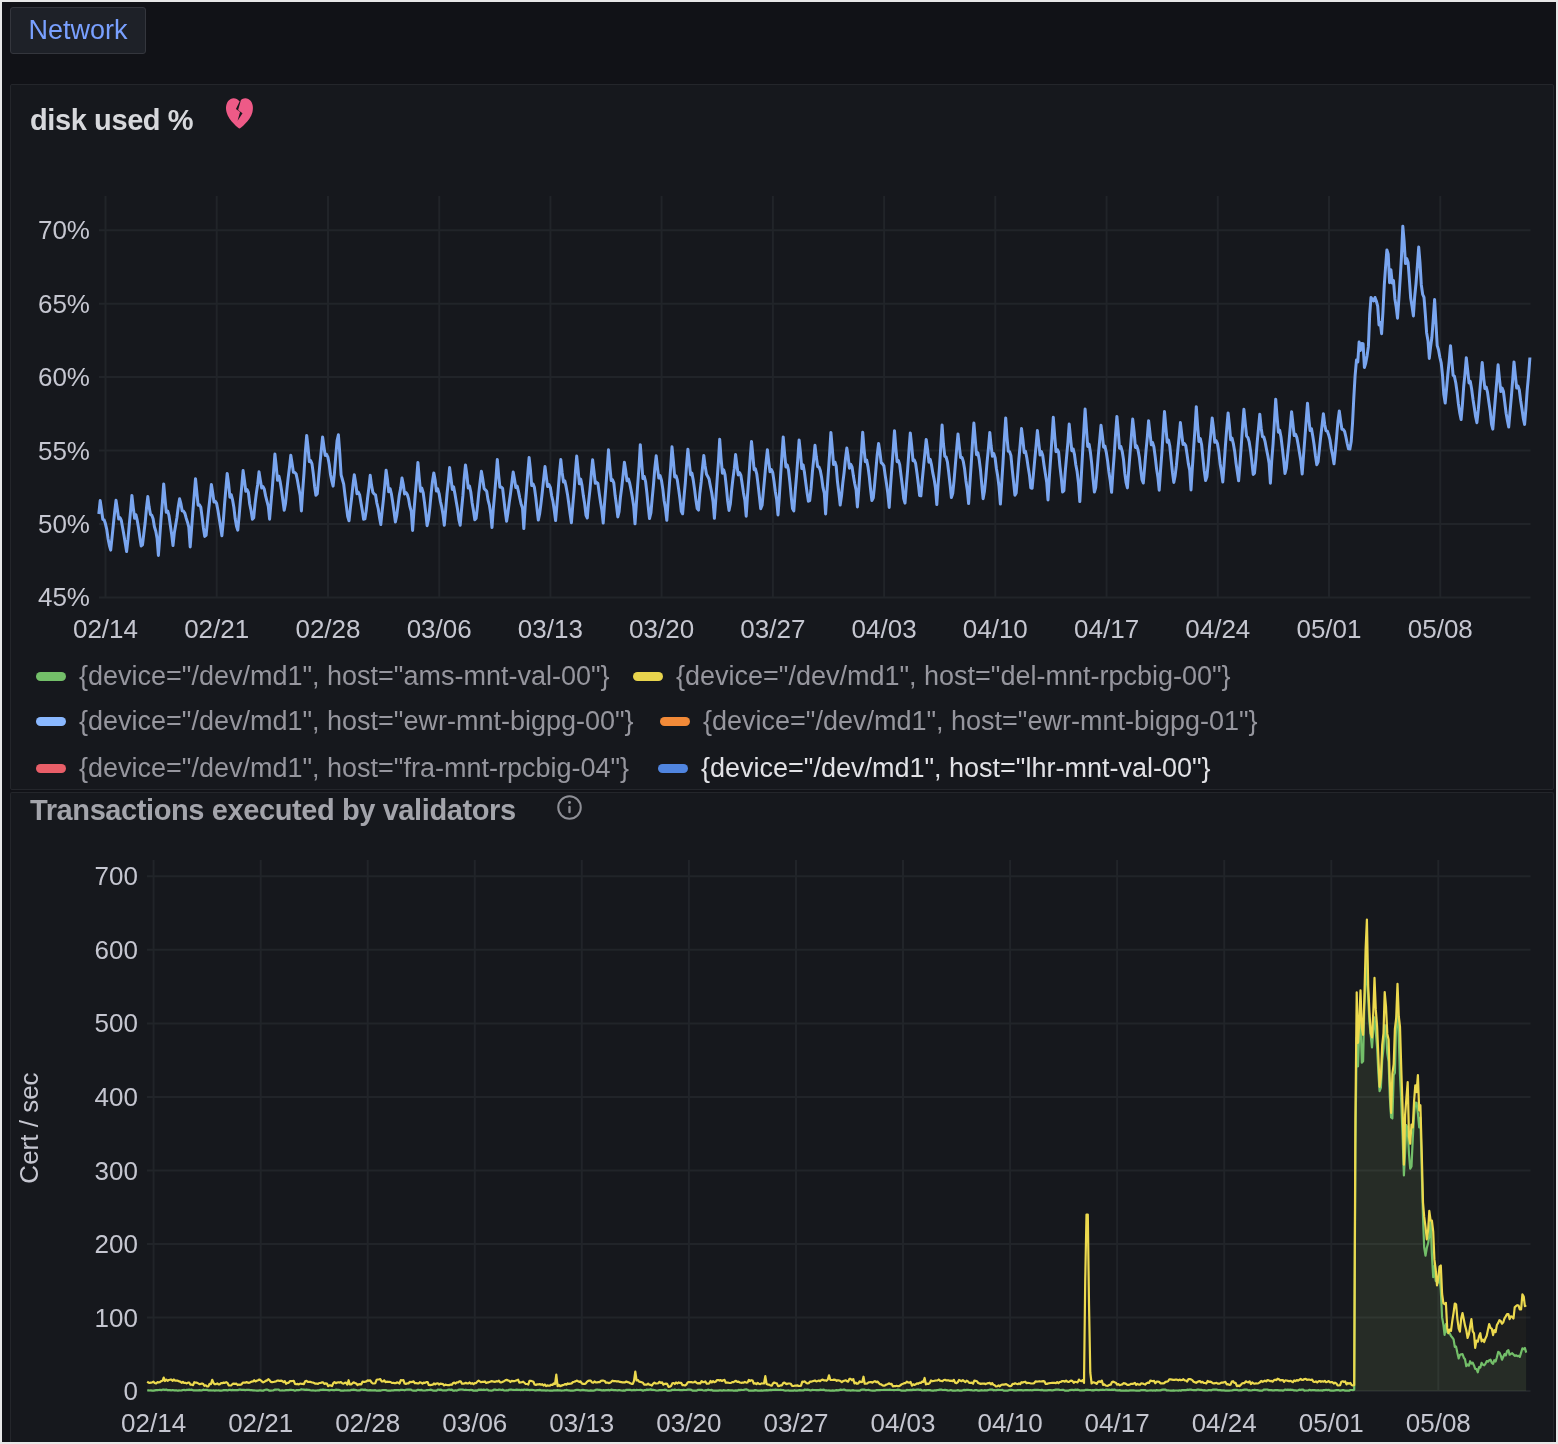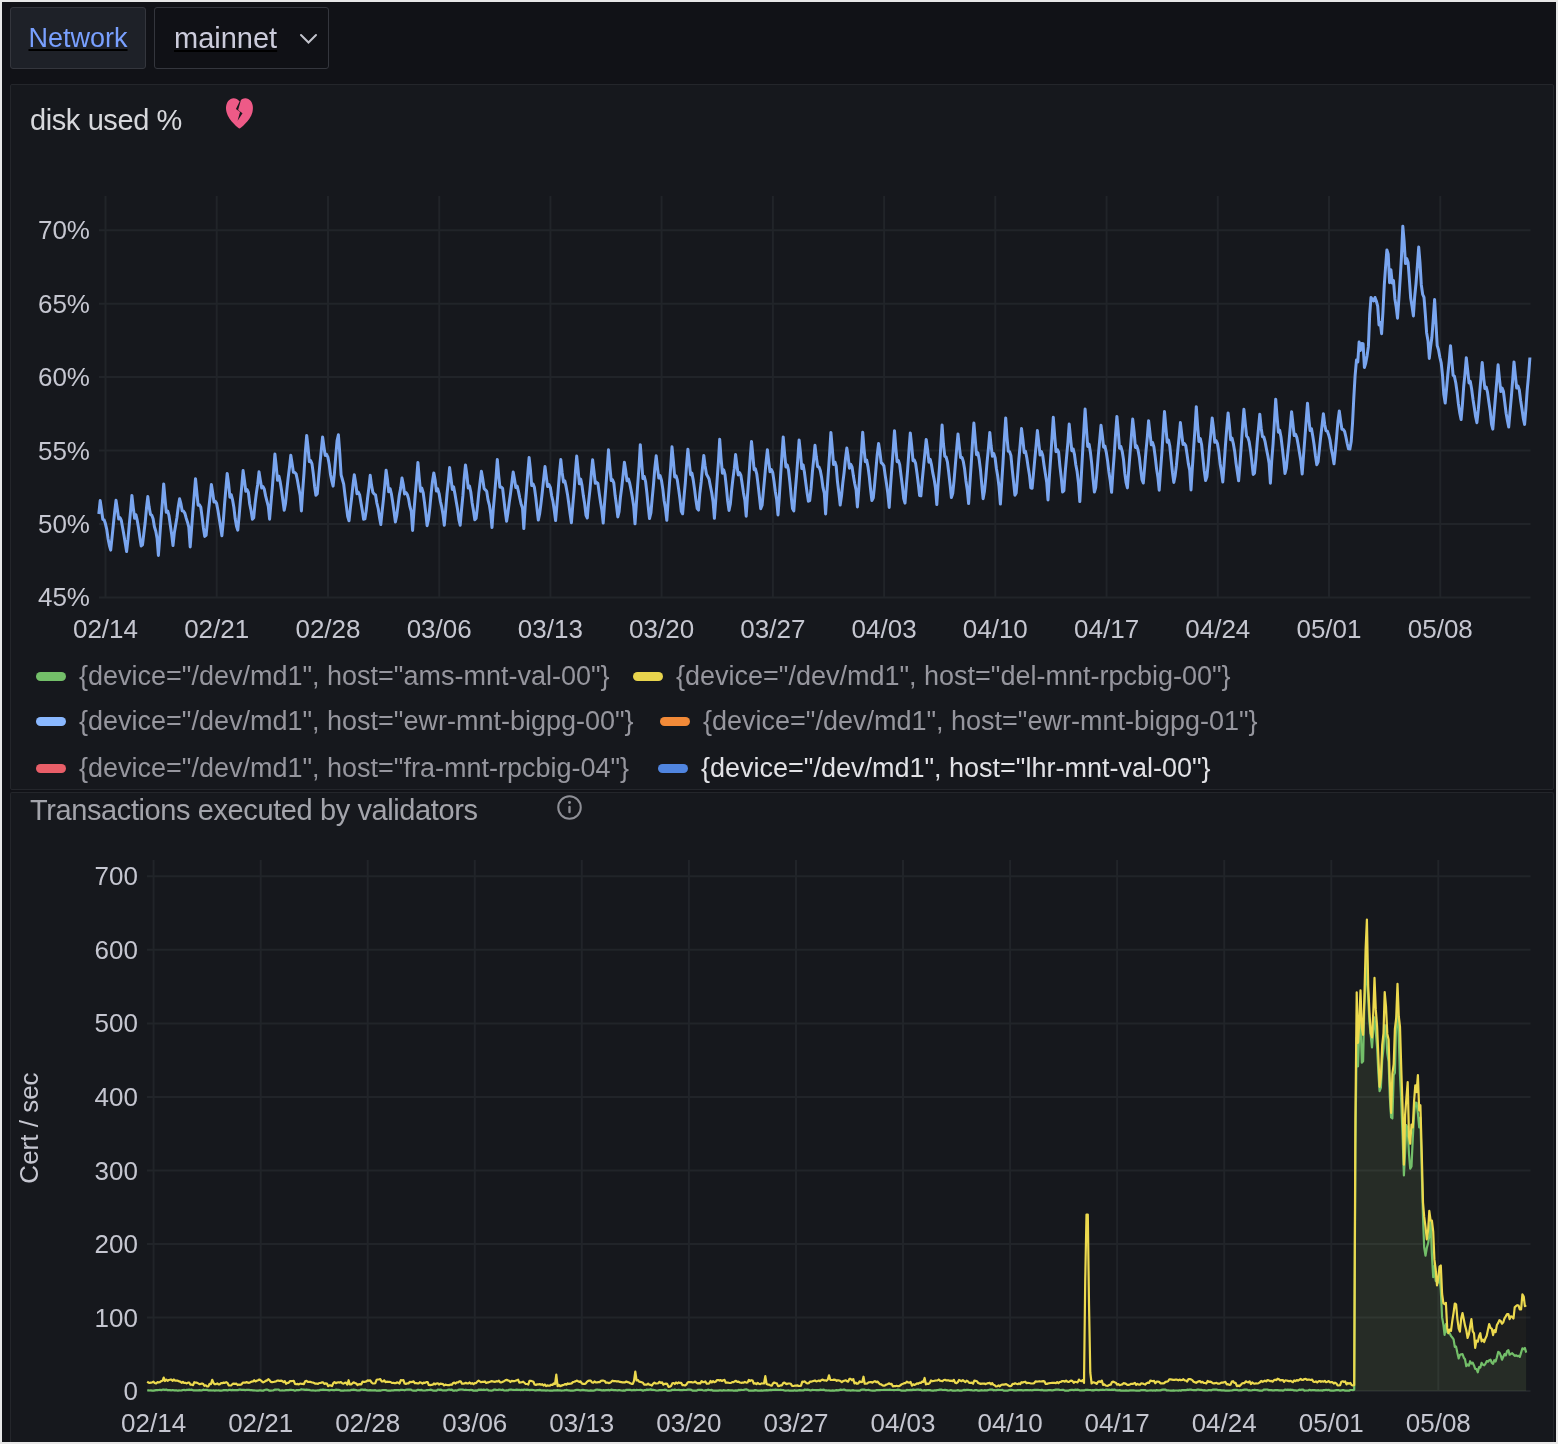--- a/index.html
+++ b/index.html
@@ -2,50 +2,44 @@
 <html><head>
 <meta charset="utf-8">
 <style>
   * { margin:0; padding:0; box-sizing:border-box; }
   html,body { width:1558px; height:1444px; overflow:hidden; }
   body { background:#e7e7e7; font-family:"Liberation Sans", sans-serif; }
   #stage { position:absolute; left:2px; top:2px; width:1554px; height:1440px; background:#111217; overflow:hidden; }
   .panel { position:absolute; background:#16181d; border:1px solid #24262b; border-radius:2px; }
   #p1 { left:8px; top:82px; width:1544px; height:706px; }
   #p2 { left:8px; top:790px; width:1544px; height:652px; border-bottom:none; }
-  .ptitle { position:absolute; font-weight:normal; letter-spacing:-0.4px; }
+  .ptitle { position:absolute; font-weight:bold; letter-spacing:-0.4px; }
   #t1 { left:19px; top:19px; font-size:29px; color:#d7d8dc; }
   #t2 { left:19px; top:1px; font-size:29px; color:#a3a4ab;text-align:right; }
-  .vbox { position:absolute; top:5px; height:62px; border:1px solid #34363d; border-radius:3px; display:flex; align-items:center;text-decoration:underline; }
+  .vbox { position:absolute; top:5px; height:47px; border:1px solid #34363d; border-radius:3px; display:flex; align-items:center; }
   #vlabel { left:8px; width:136px; background:#1e2128; justify-content:center; }
   #vlabel span { color:#79a0ff; font-size:27px; }
   #vpick { left:152px; width:175px; background:#101116; }
   #vpick .txt { color:#ccccdc; font-size:29px; margin-left:19px; }
   #vpick .chev { margin-left:22px; }
   .leg { position:absolute; display:flex; align-items:center; height:32px; }
   .leg .sw { width:30px; height:9px; border-radius:5px; margin-right:13px; flex:none; }
   .leg span { font-size:27px; color:#96969e; white-space:nowrap; }
   .leg.hi span { color:#e2e2e6; }
   svg.chart { position:absolute; left:-1px; top:-1px; }
   svg { position:absolute; }
   svg text { font-family:"Liberation Sans", sans-serif; fill:#c5c6d0; font-size:26px; }
 </style>
 </head>
 <body>
 <div id="stage">
 
   <div class="vbox" id="vlabel">
       <span>Network</span>
     </div>
-  <div class="vbox" id="vpick">
-    <span class="txt">mainnet</span>
-    <svg class="chev" style="position:static" width="19" height="13" viewBox="0 0 19 13">
-        <path d="M2 3 L9.5 10.5 L17 3" stroke="#c2c3cc" stroke-width="2" fill="none" stroke-linecap="round"></path>
-      </svg>
-  </div>
 
   <div class="panel" id="p1">
     <div class="ptitle" id="t1">disk used %</div>
     <svg class="chart" width="1538" height="705" viewBox="0 0 1538 705">
       <g stroke="#212429" stroke-width="2">
         <line x1="95.5" y1="112" x2="95.5" y2="513.4"></line>
 <line x1="206.7" y1="112" x2="206.7" y2="513.4"></line>
 <line x1="318.0" y1="112" x2="318.0" y2="513.4"></line>
 <line x1="429.2" y1="112" x2="429.2" y2="513.4"></line>
 <line x1="540.4" y1="112" x2="540.4" y2="513.4"></line>

